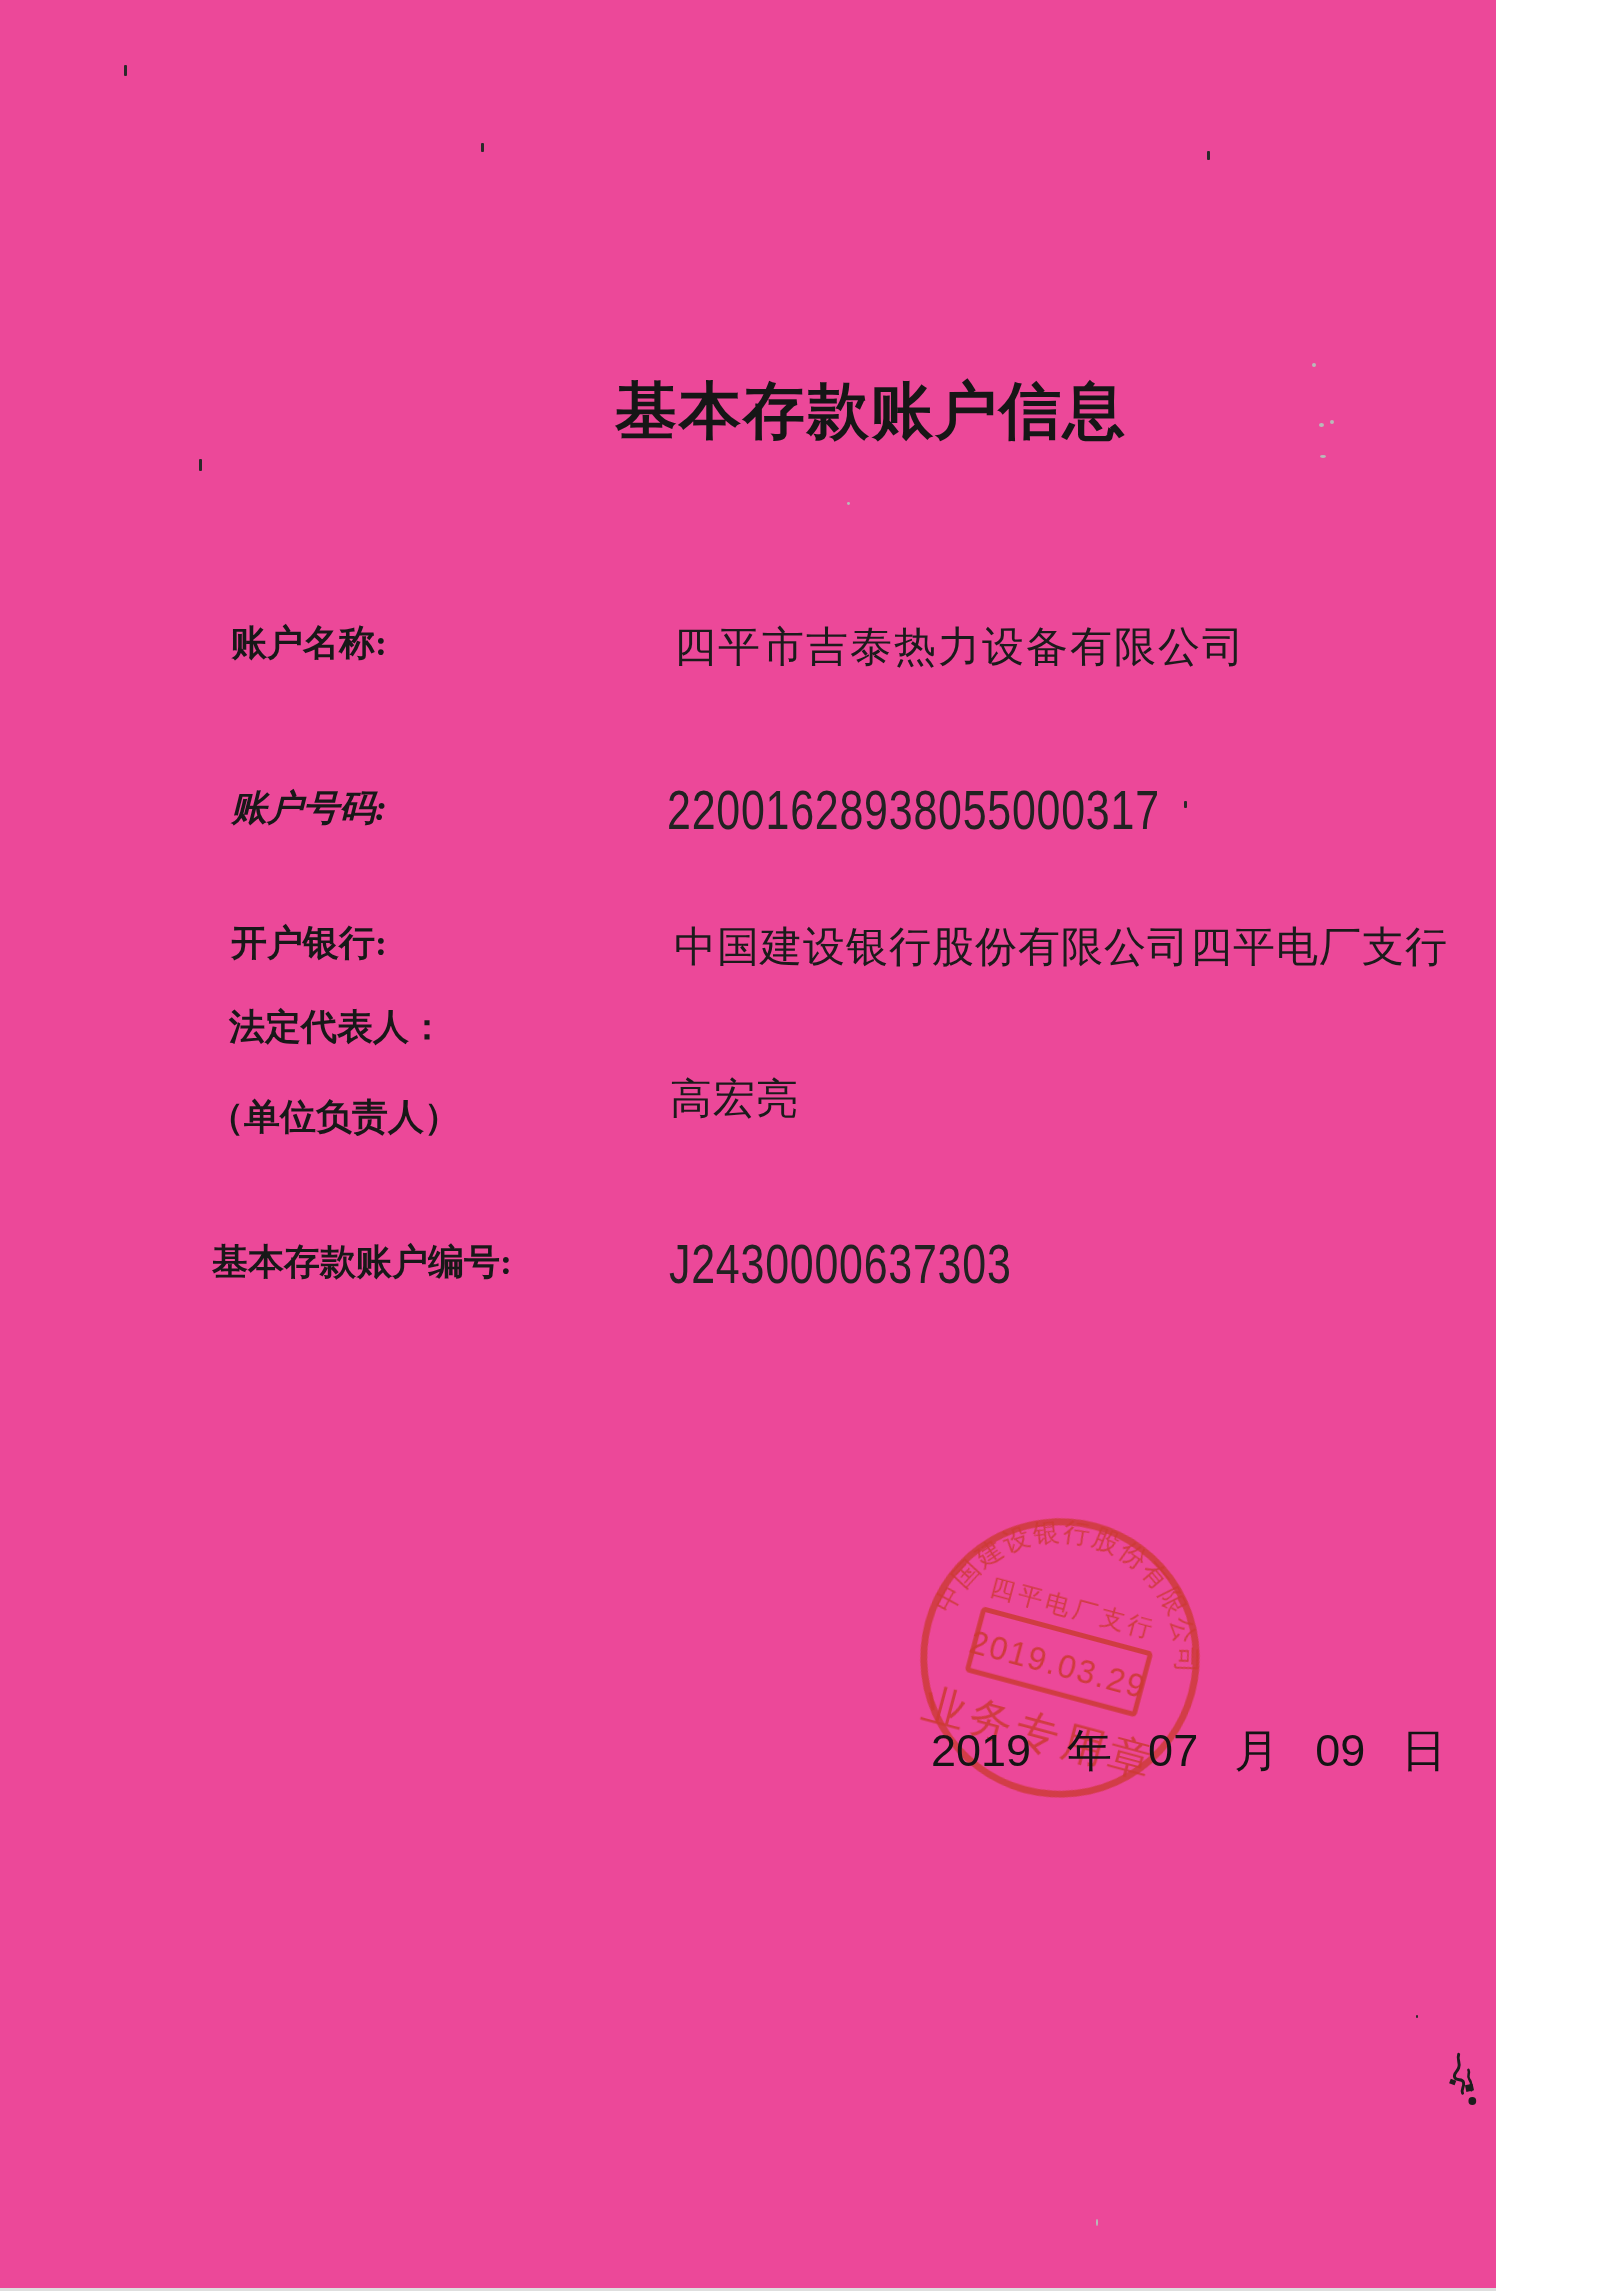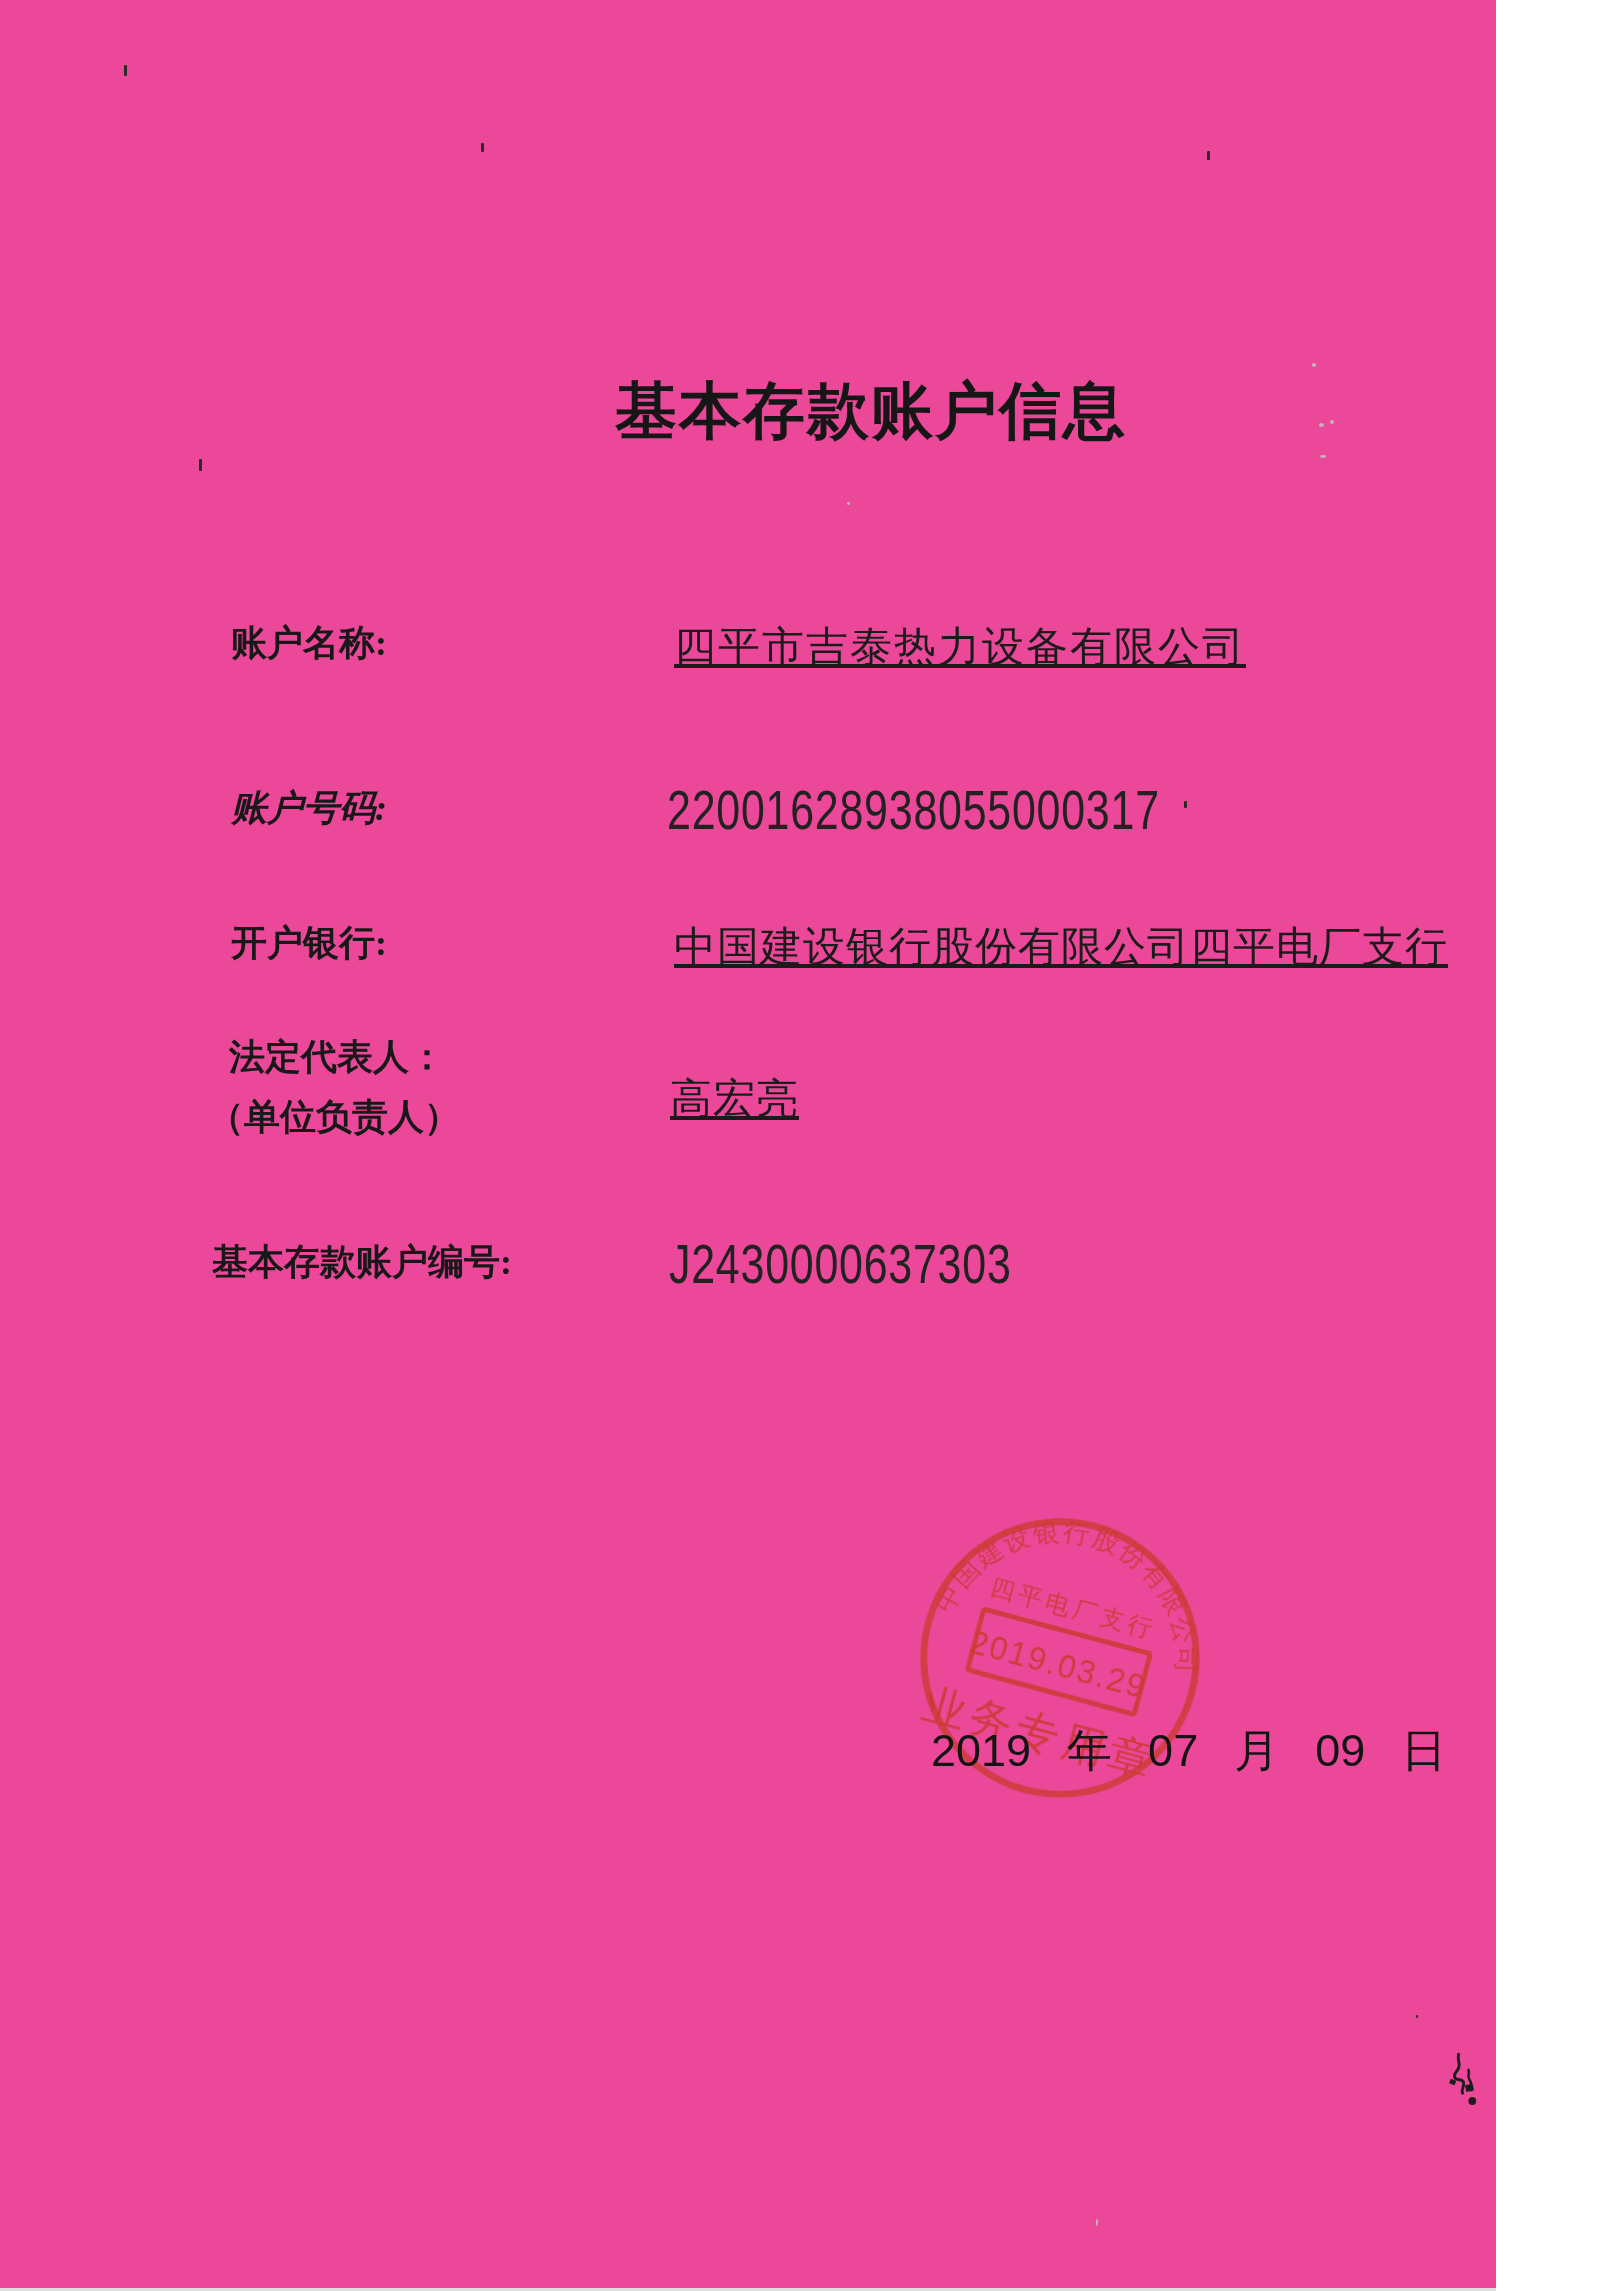--- a/index.html
+++ b/index.html
@@ -17,21 +17,21 @@
     color:#161616;white-space:nowrap;
   }
   .field-label{
     position:absolute;
     font-size:36px;font-weight:bold;color:#181818;
     white-space:nowrap;line-height:1.1;
   }
   .field-value{
     position:absolute;
     font-size:42px;color:#1b1b1b;letter-spacing:1px;
-    white-space:nowrap;line-height:1.1;text-decoration:underline;
+    white-space:nowrap;line-height:1.1;
   }
   .num-value{
     position:absolute;
     font-family:"Liberation Sans","DejaVu Sans",sans-serif;
     font-size:55px;color:#222;letter-spacing:1px;
     white-space:nowrap;line-height:1;
     transform:scaleX(0.78);transform-origin:left top;
   }
   .date-line{
     position:absolute;left:931px;top:1721px;
@@ -63,21 +63,21 @@
 
   <div class="field-label" style="left:231px;top:624px;">账户名称:</div>
   <div class="field-value" style="left:674px;top:624px;letter-spacing:2px;">四平市吉泰热力设备有限公司</div>
 
   <div class="field-label" style="left:231px;top:789px;font-style:italic;">账户号码:</div>
   <div class="num-value" style="left:667px;top:783px;">22001628938055000317</div>
 
   <div class="field-label" style="left:231px;top:924px;">开户银行:</div>
   <div class="field-value" style="left:674px;top:924px;">中国建设银行股份有限公司四平电厂支行</div>
 
-  <div class="field-label" style="left:229px;top:1038px;">法定代表人：</div>
+  <div class="field-label" style="left:229px;top:1008px;">法定代表人：</div>
   <div class="field-label" style="left:208px;top:1098px;">（单位负责人）</div>
   <div class="field-value" style="left:670px;top:1076px;">高宏亮</div>
 
   <div class="field-label" style="left:212px;top:1243px;text-align:center;">基本存款账户编号:</div>
   <div class="num-value" style="left:669px;top:1237px;">J2430000637303</div>
 
   <svg class="stamp" viewBox="0 0 300 300">
     <defs>
       <path id="arcTop" d="M 37,191 A 120,120 0 1 1 263,191" fill="none"></path>
     </defs>

